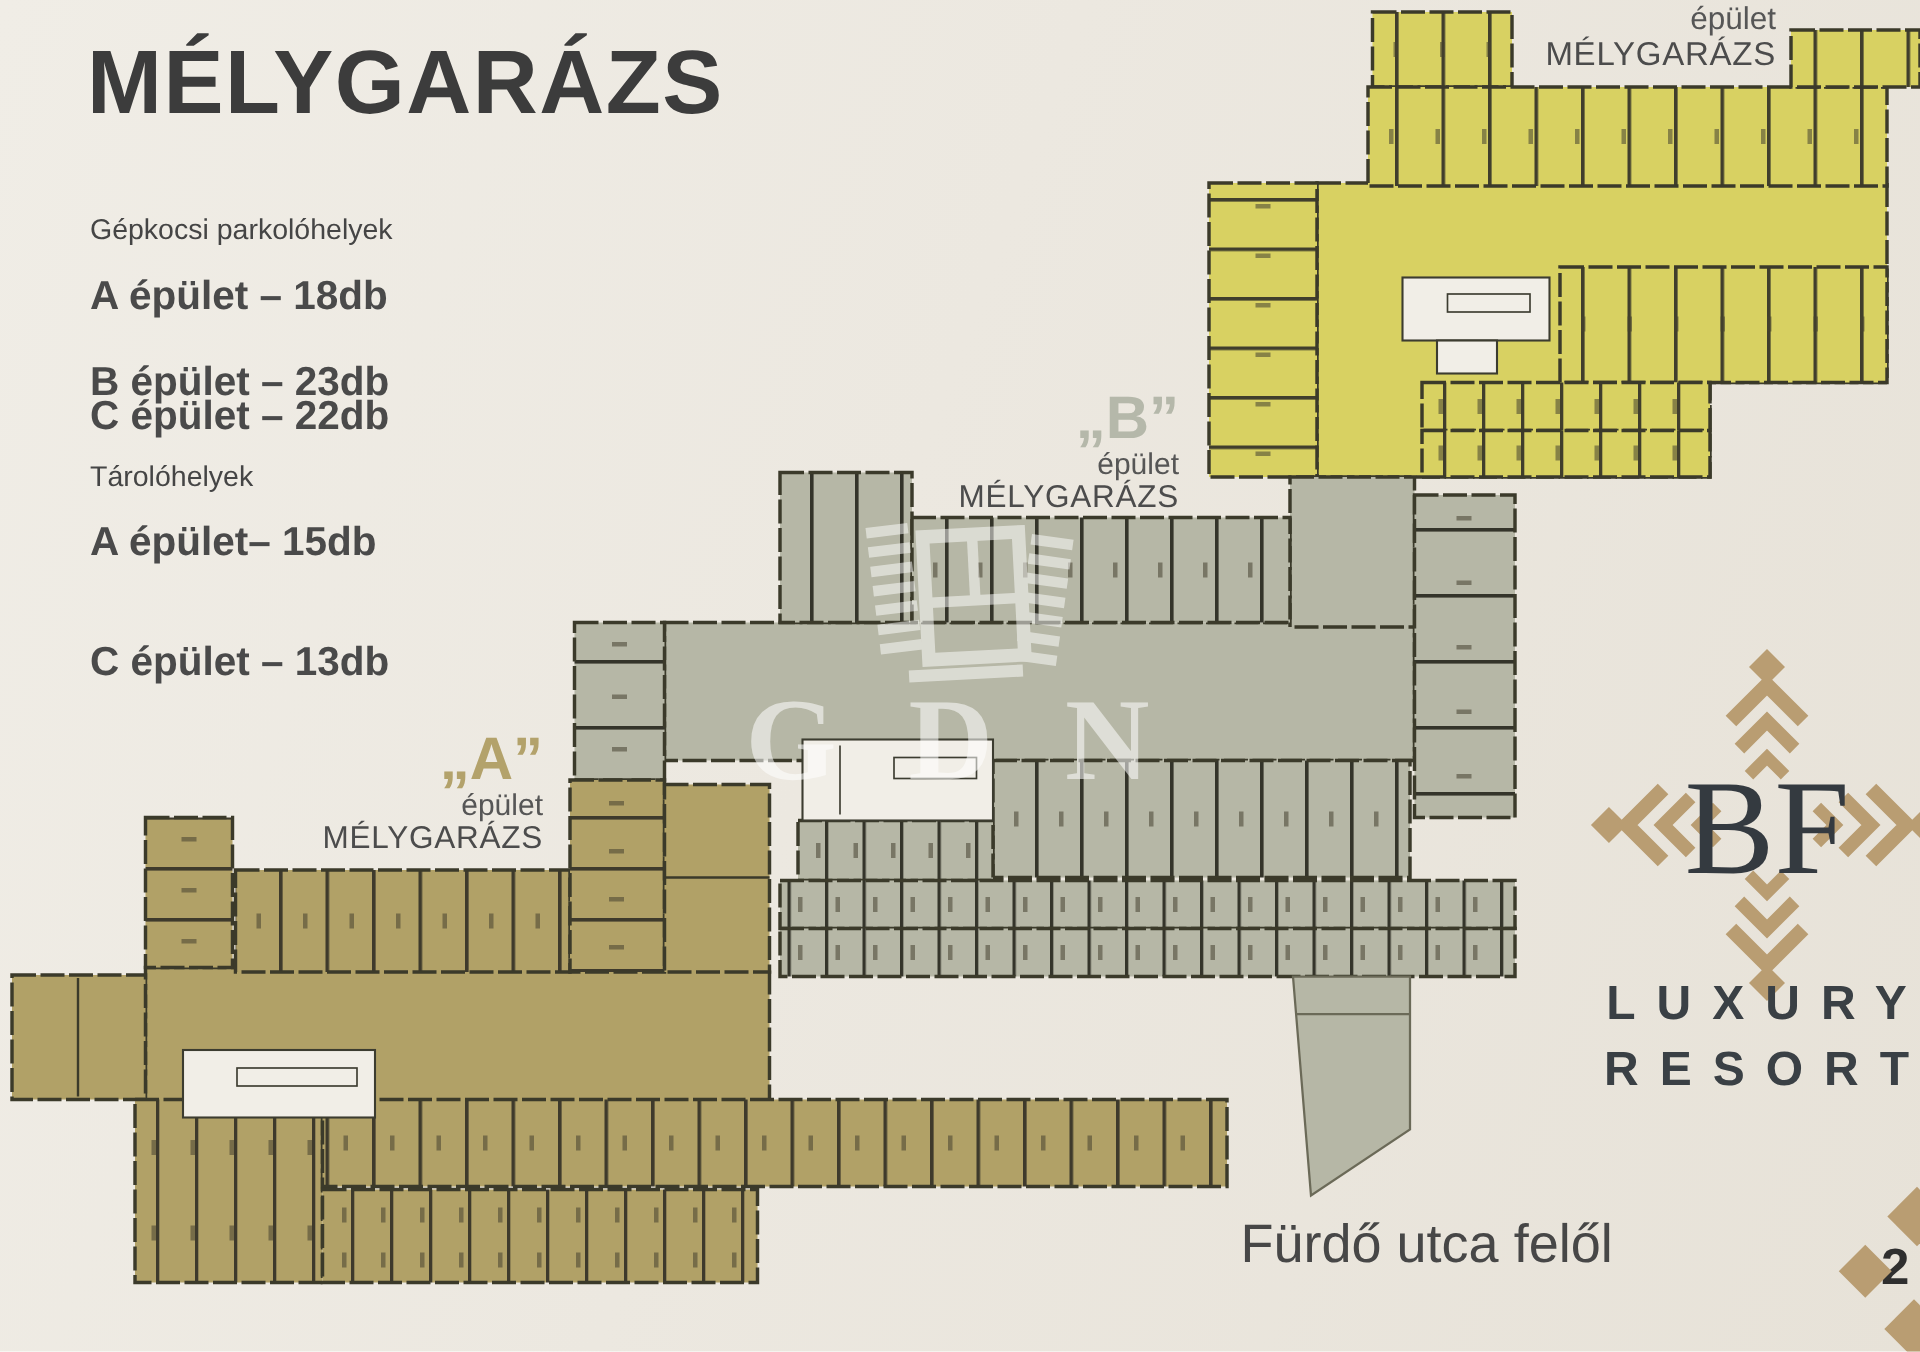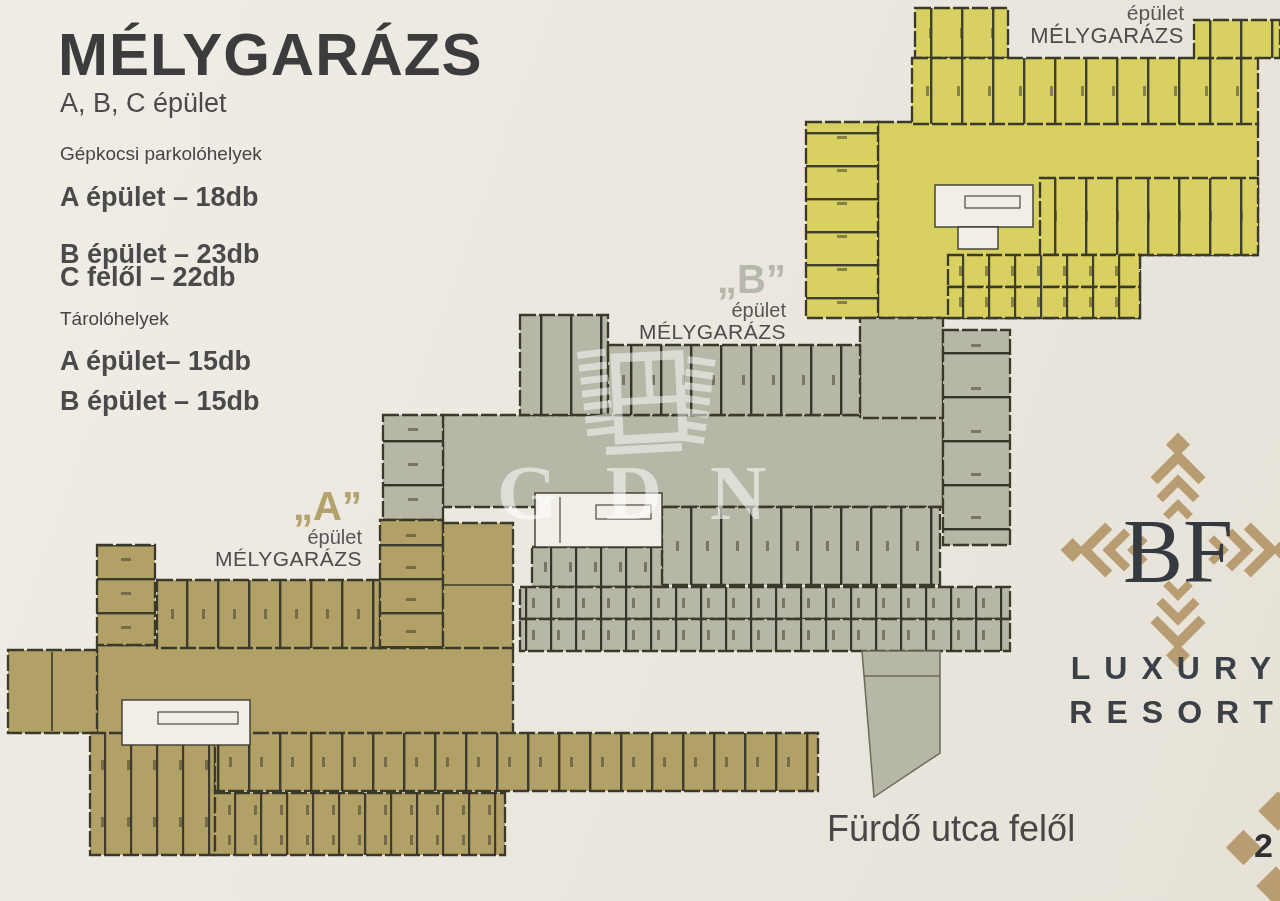--- a/index.html
+++ b/index.html
@@ -200,30 +200,29 @@
           <rect x="66" y="-83" width="17" height="17"></rect>
           <rect x="-83" y="66" width="17" height="17"></rect>
           <rect x="-83" y="-83" width="17" height="17"></rect>
         </g>
       </g>
       <text x="0" y="32" text-anchor="middle" font-family="Liberation Serif, serif" font-size="90" fill="#343a40">BF</text>
     </g>
   </svg>
 
   <div class="abs title">MÉLYGARÁZS</div>
-  <div class="abs subtitle">A, B, C épület</div>
 
   <div class="abs heading" style="left:60px;top:143px">Gépkocsi parkolóhelyek</div>
   <div class="abs line" style="left:60px;top:182px">A épület – 18db</div>
   <div class="abs line" style="left:60px;top:239px">B épület – 23db</div>
-  <div class="abs line" style="left:60px;top:262px">C felől – 22db</div>
+  <div class="abs line" style="left:60px;top:262px">C épület – 22db</div>
 
   <div class="abs heading" style="left:60px;top:308px">Tárolóhelyek</div>
   <div class="abs line" style="left:60px;top:346px">A épület– 15db</div>
-  <div class="abs line" style="left:60px;top:386px">B épület – 15db</div>
+  <div class="abs line" style="left:60px;top:426px">C épület – 13db</div>
 
   <div class="abs plan-label" style="left:202px;top:485px;width:160px">
     <div class="plan-letter" style="color:#b3a26b">„A”</div>
     <div class="plan-sub">épület</div>
     <div class="plan-garage">MÉLYGARÁZS</div>
   </div>
 
   <div class="abs plan-label" style="left:626px;top:258px;width:160px">
     <div class="plan-letter" style="color:#b5b8aa">„B”</div>
     <div class="plan-sub">épület</div>

